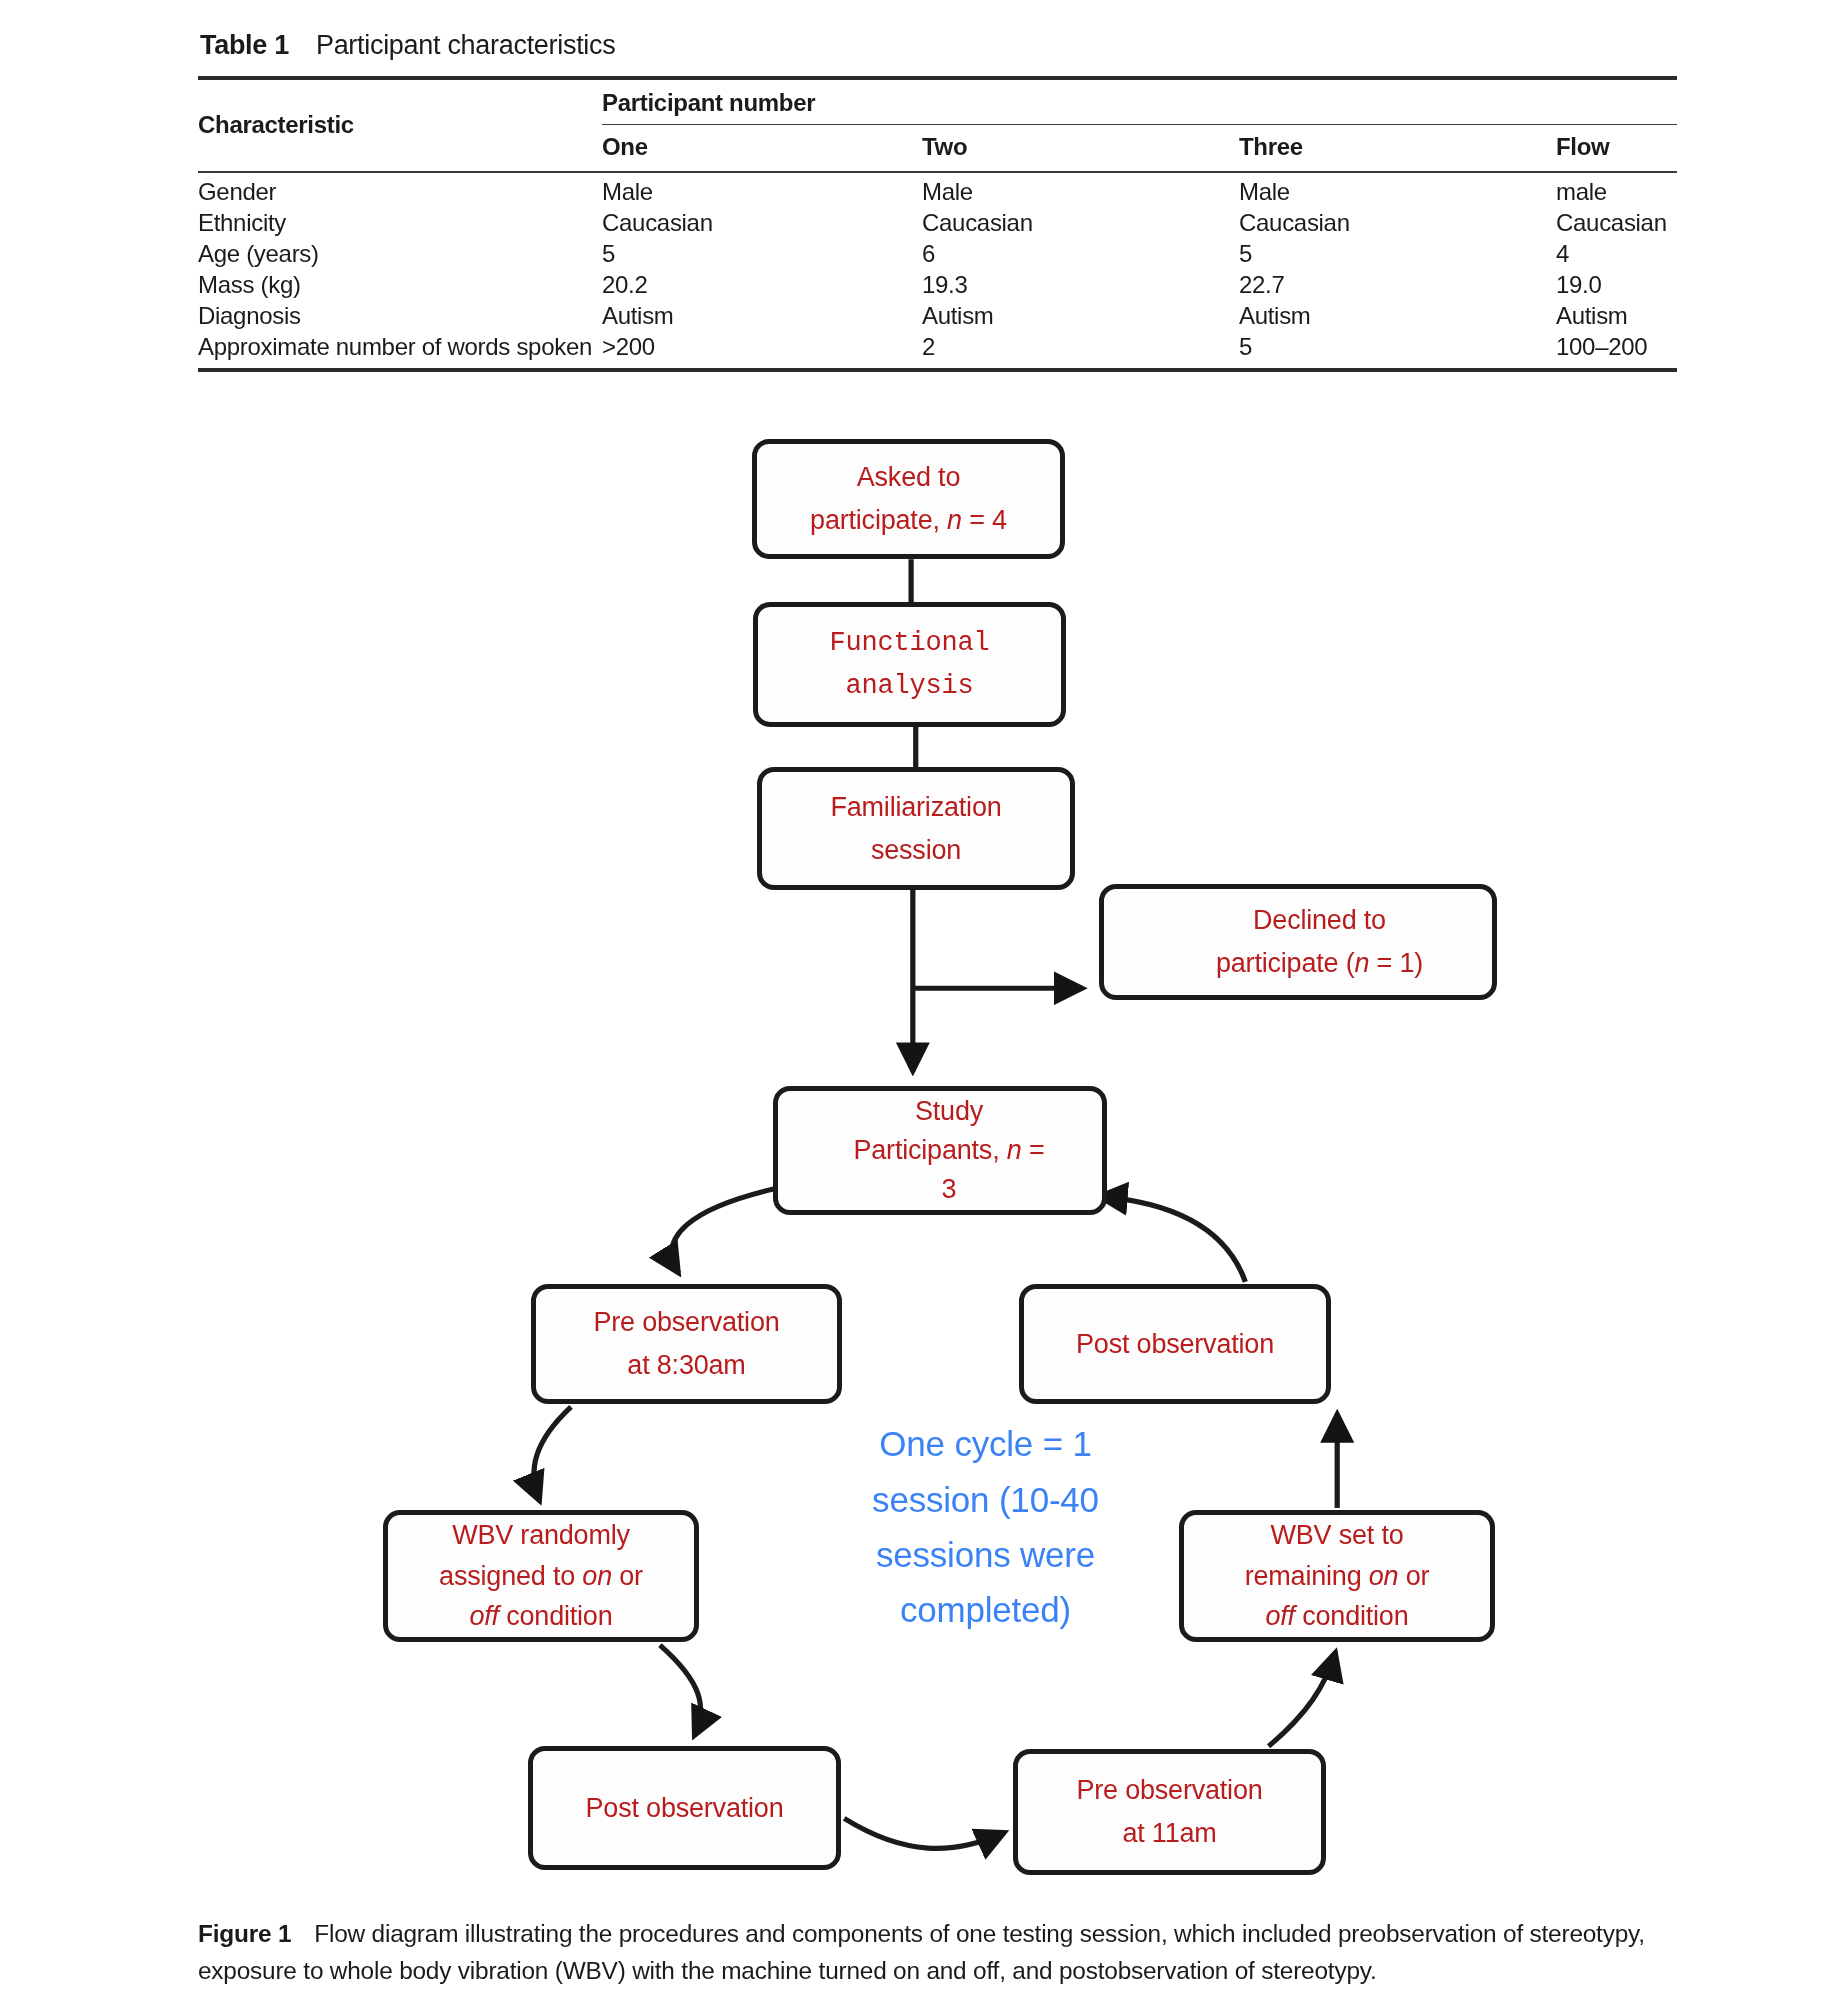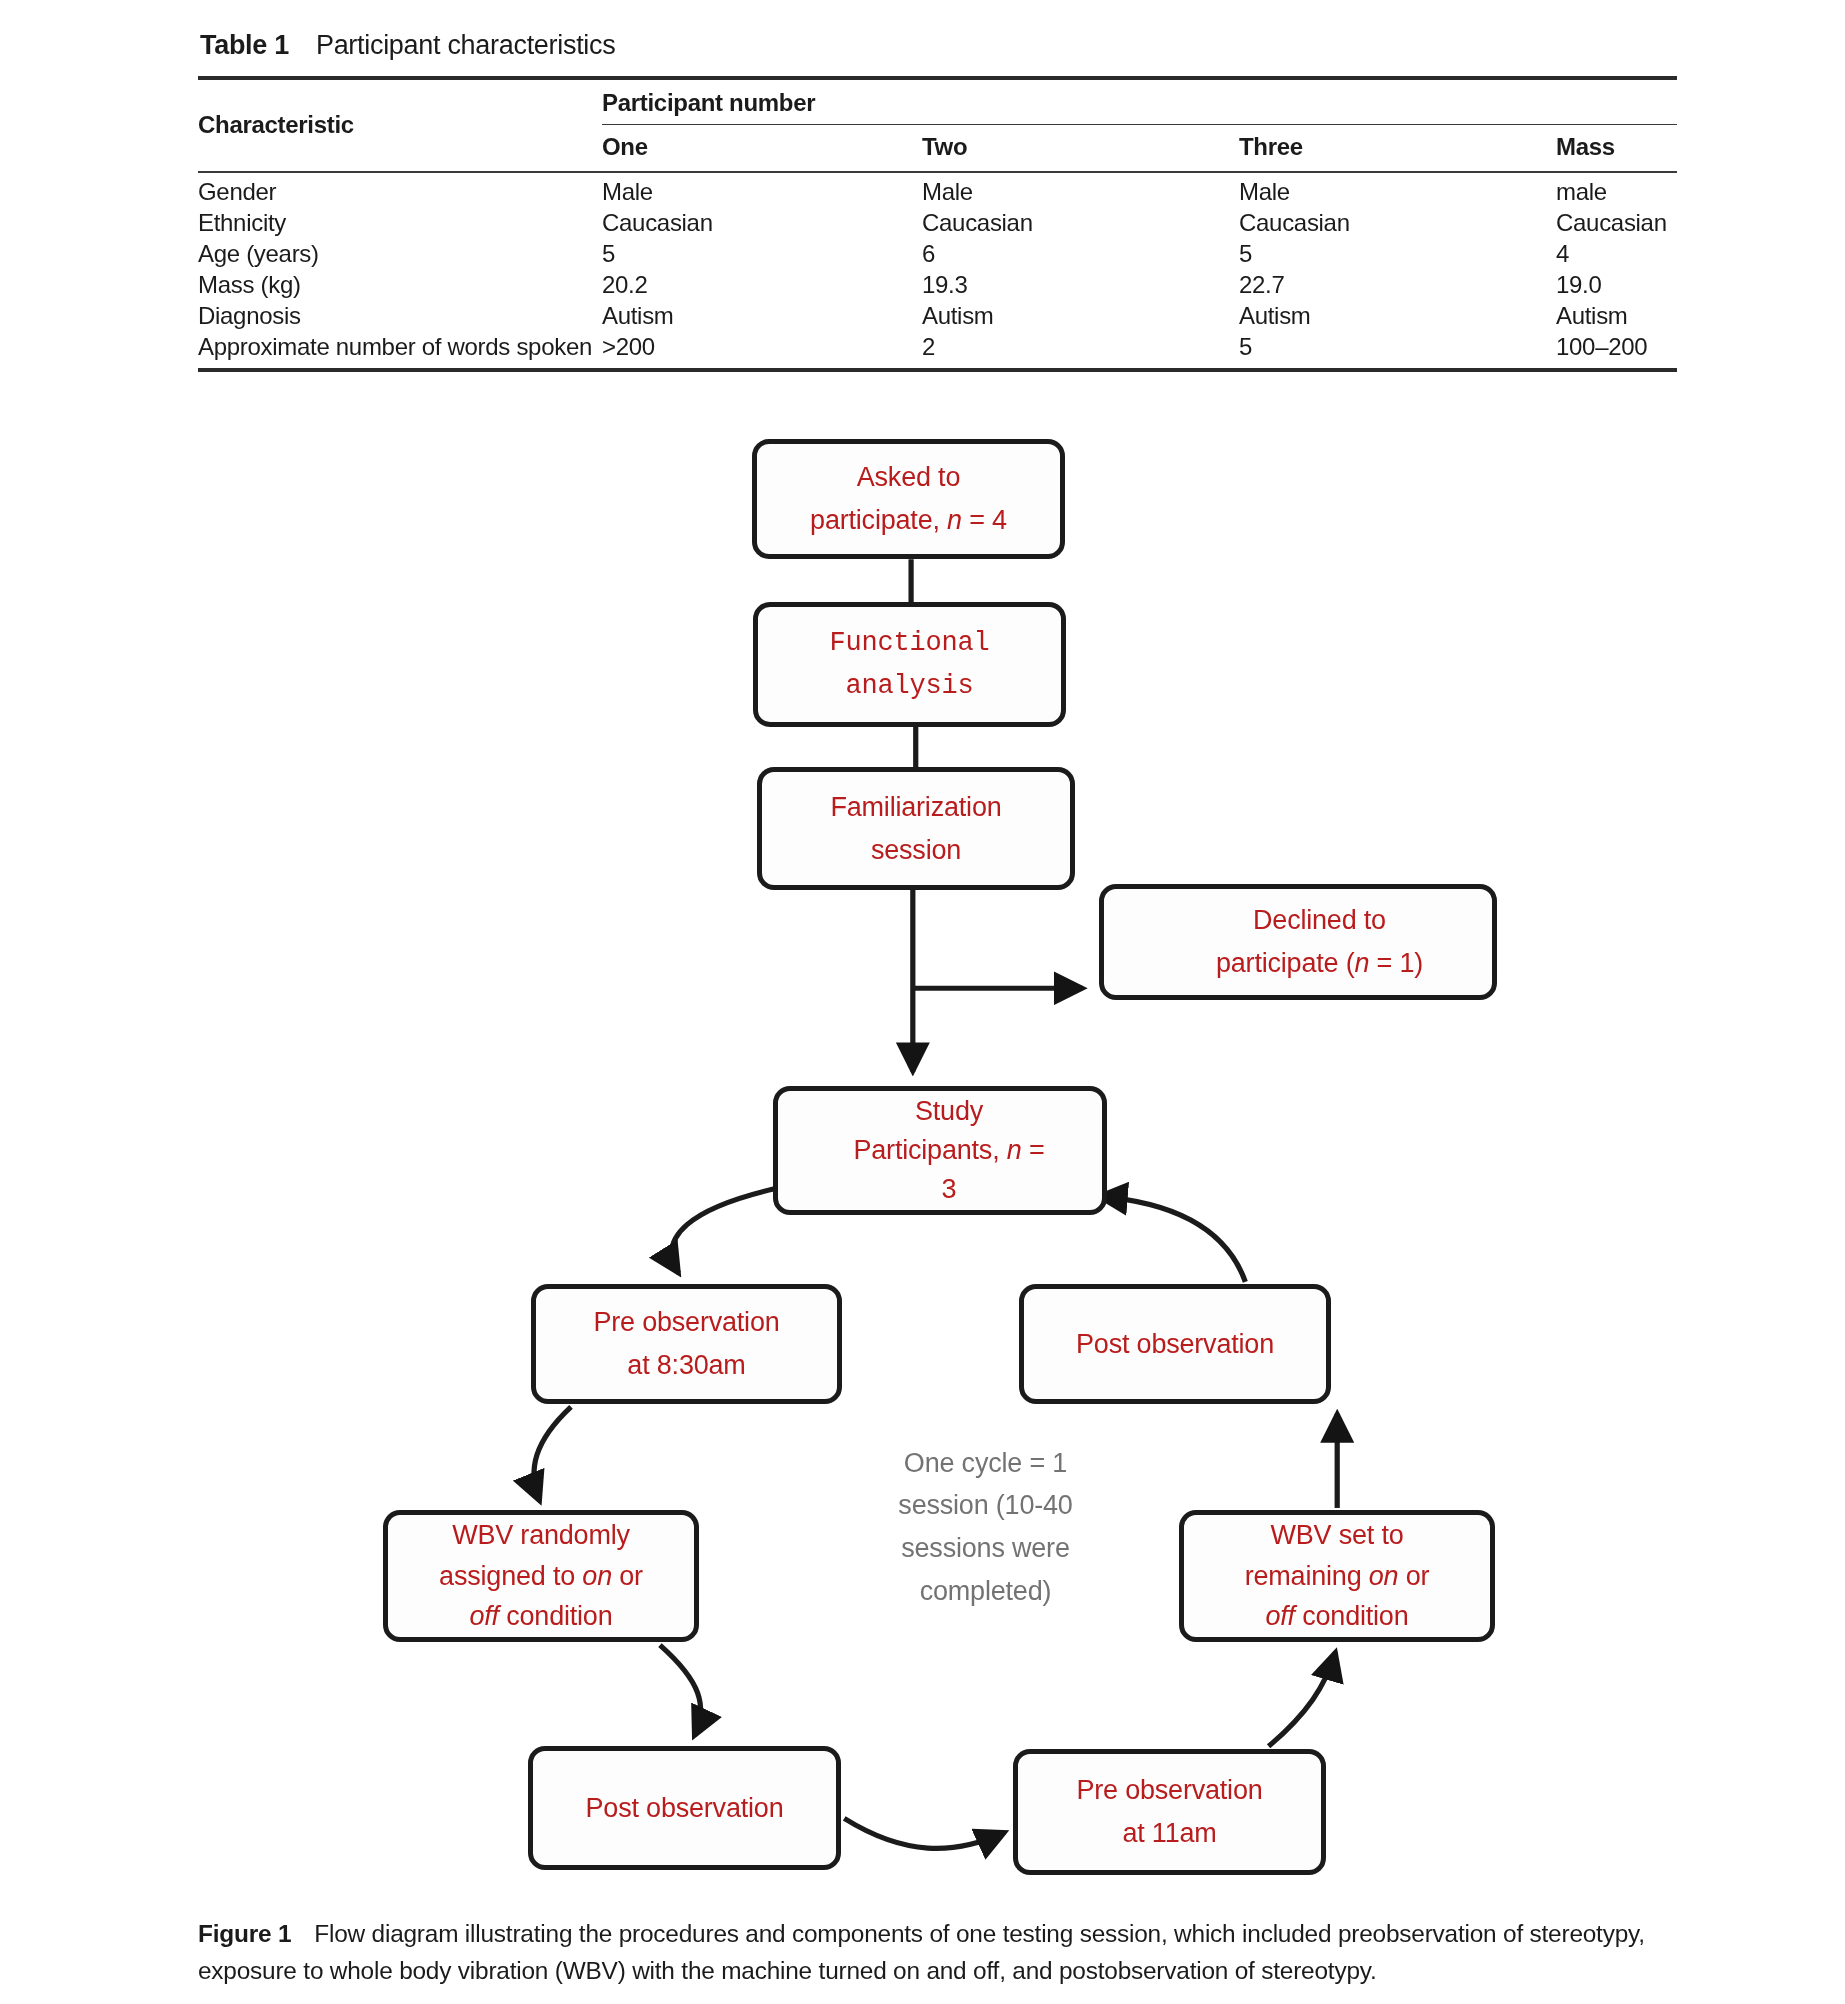--- a/index.html
+++ b/index.html
@@ -20,21 +20,21 @@
   .tbl-body{padding-bottom:5.8px;}
   
   .flow-svg{position:absolute;left:0;top:0;}
   .fbox{
     position:absolute;border:5.2px solid #1b1b1b;border-radius:17px;background:#fdfdfd;
     display:flex;align-items:center;justify-content:center;text-align:center;
     font-size:27px;line-height:1.58;color:#b91c1c;letter-spacing:-0.2px;
   }
   .fnote{
     position:absolute;display:flex;align-items:center;justify-content:center;text-align:center;
-    font-size:27px;line-height:1.58;color:#737373;letter-spacing:-0.2px;
+    font-size:35px;line-height:1.58;color:#3b82f6;letter-spacing:-0.2px;
   }
   .it{font-style:italic;}
   
   .caption{position:absolute;left:198px;top:1916px;width:1517px;font-size:24.4px;line-height:1.5;letter-spacing:-0.2px;}
   .caption b{margin-right:23px;}
 </style>
 </head>
 <body>
 
 <div class="tbl-title">
@@ -43,21 +43,21 @@
 
 <div class="tbl">
   <div class="thead">
     <div class="char-label">Characteristic</div>
     <div>
       <div class="pn">Participant number</div>
       <div class="subcols">
         <div>One</div>
         <div>Two</div>
         <div>Three</div>
-        <div>Mass</div>
+        <div>Flow</div>
       </div>
     </div>
   </div>
   <div class="tbl-body">
     <div class="trow">
       <div>Gender</div>
       <div>Male</div>
       <div>Male</div>
       <div>Male</div>
       <div>male</div>

